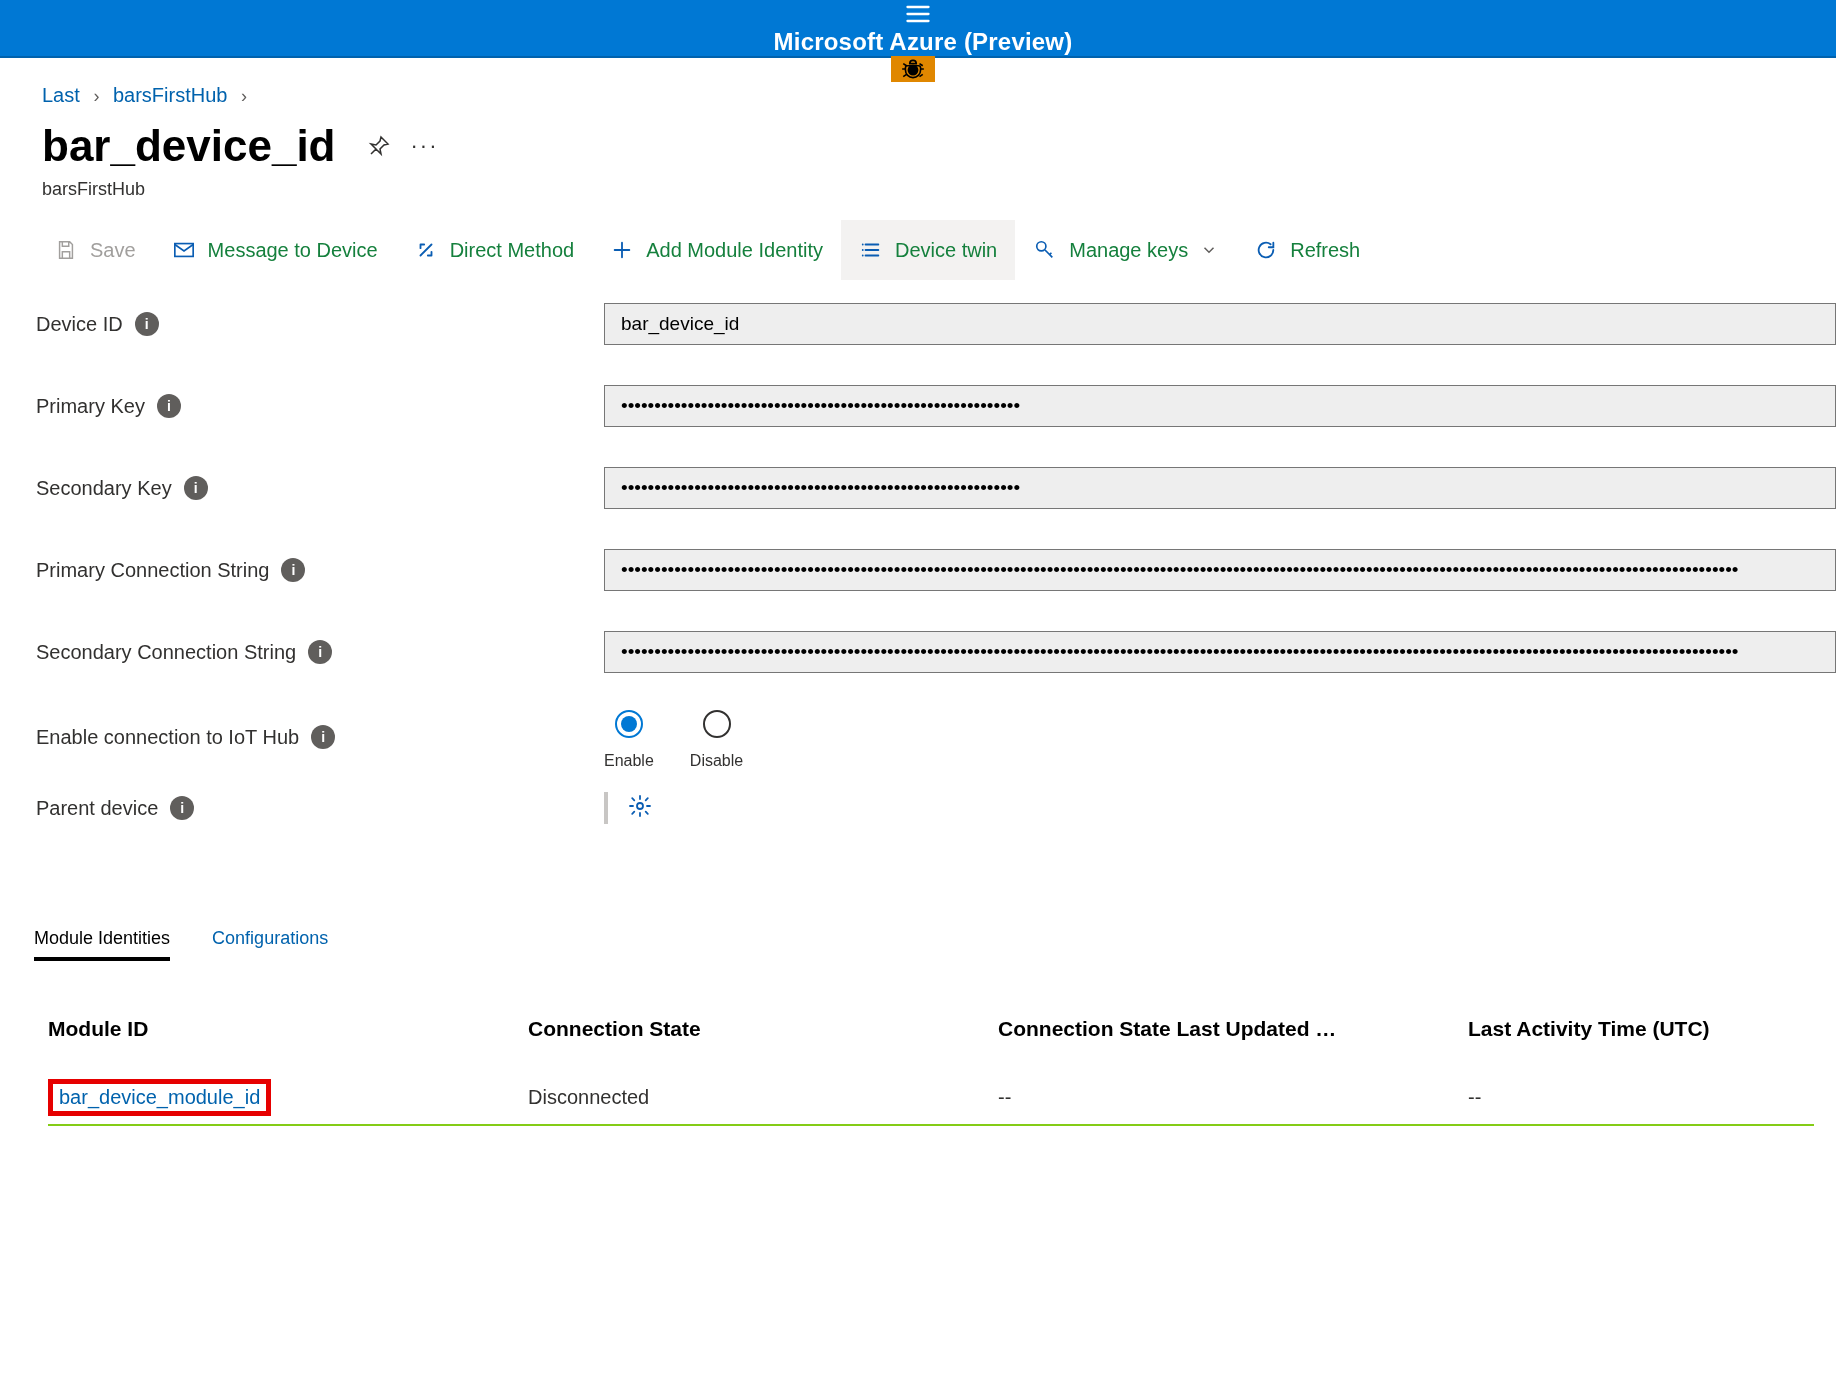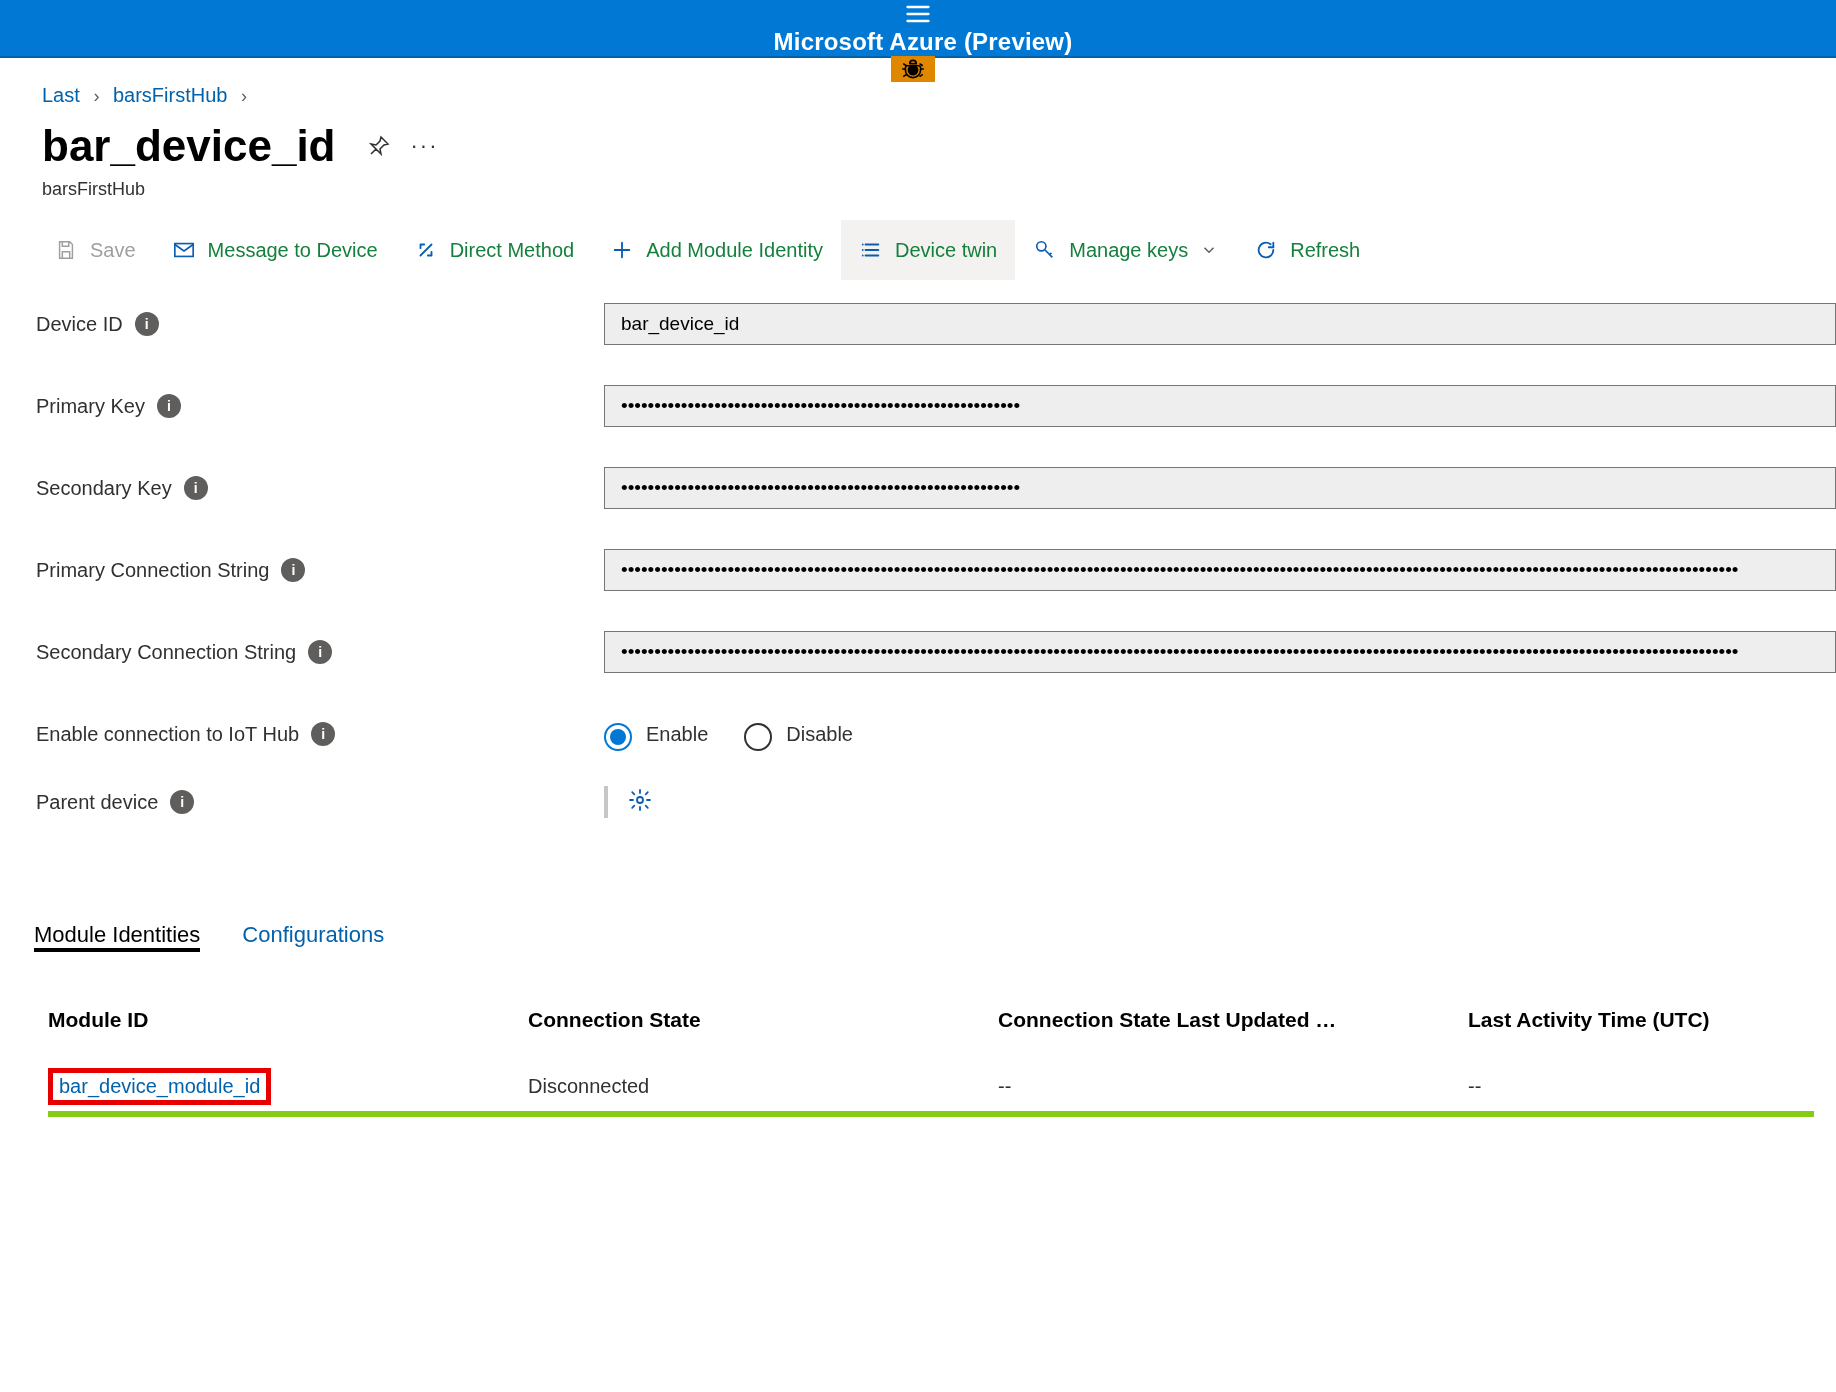--- a/index.html
+++ b/index.html
@@ -90,43 +90,43 @@
     border:1px solid #767676;
     padding: 0 16px;
     font-size:19px;
     color:#000;
     outline:none;
   }
   .field input[readonly] { background:#eeeeee; }
 
   
   .radio-group { display:flex; align-items:center; gap:36px; padding-top:6px;}
-  .radio { display:flex; gap:14px; font-size:20px; cursor:pointer;}
+  .radio { display:flex; align-items:center; gap:14px; font-size:16px; cursor:pointer;flex-direction:column;}
   .radio .circle { width:28px; height:28px; border-radius:50%; border:2px solid #323130; display:flex; align-items:center; justify-content:center;}
   .radio.selected .circle { border-color:#0078d4; border-width:2px;}
   .radio.selected .circle .inner { width:16px; height:16px; border-radius:50%; background:#0078d4;}
   .radio .circle .inner { display:none;}
   .radio.selected .circle .inner { display:block;}
 
   
   .parent-box { border-left:4px solid #c8c6c4; padding: 2px 0 2px 20px;}
   .parent-box .np { color:#605e5c; font-size:20px; margin-bottom:10px;}
   .gear { width:24px; height:24px; stroke:#0a5db3; fill:none; cursor:pointer;}
 
   
   .tabs { display:flex; gap:42px; padding: 54px 0 0 34px; }
-  .tab { font-size:22px; padding-bottom:0; cursor:pointer;}
+  .tab { font-size:18px; padding-bottom:8px; cursor:pointer;}
   .tab.active { color:#000; border-bottom:4px solid #000; font-weight:400;}
   .tab.inactive { color:#0062ad;}
 
   
   .tbl { padding: 56px 22px 0 48px;}
   .tbl .thead, .tbl .trow { display:flex; align-items:center; }
   .tbl .thead { font-size:21px; font-weight:600; color:#000; padding-bottom:30px;}
-  .tbl .trow { height:55px; border-bottom:6px solid #84cc16; font-size:20px;}
+  .tbl .trow { height:55px; border-bottom:2px solid #84cc16; font-size:20px;}
   .c1 { width:480px;}
   .c2 { width:470px;}
   .c3 { width:470px;}
   .c4 { flex:1;}
   .module-link { color:#0062ad; cursor:pointer;}
   .red-box { border:5px solid #e60000; padding:2px 6px; display:inline-block;}
 
 </style>
 </head>
 <body>

